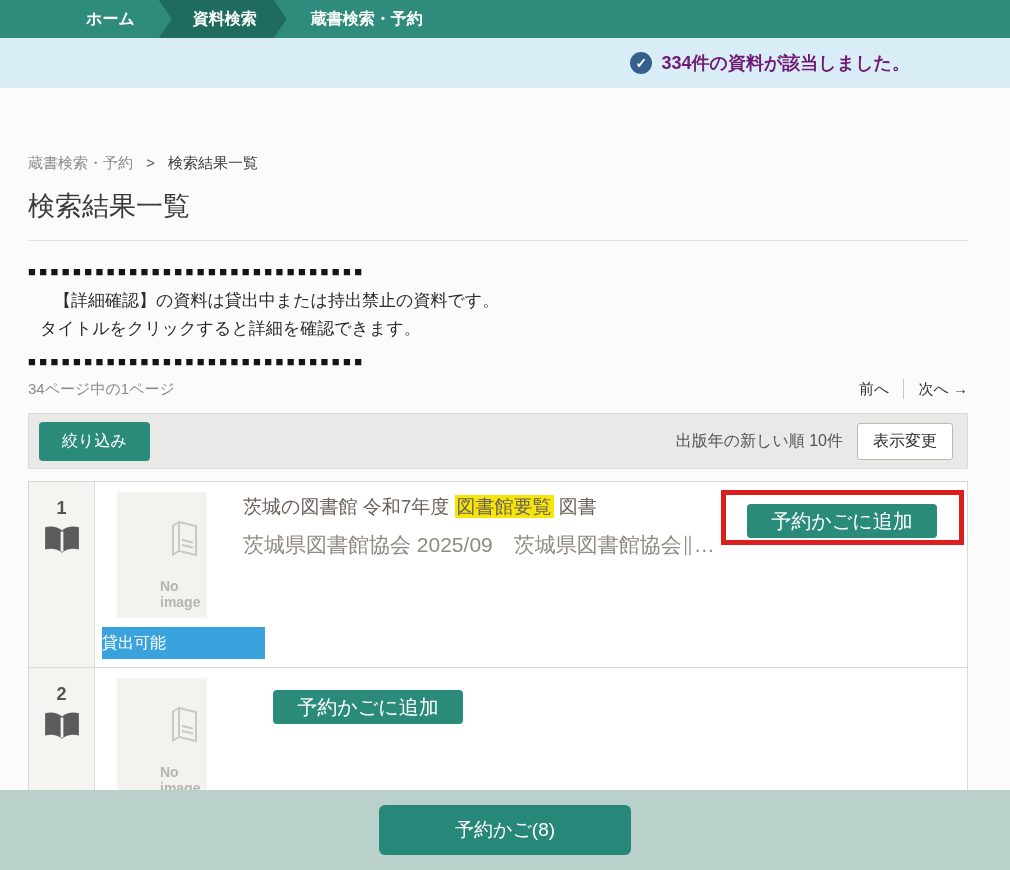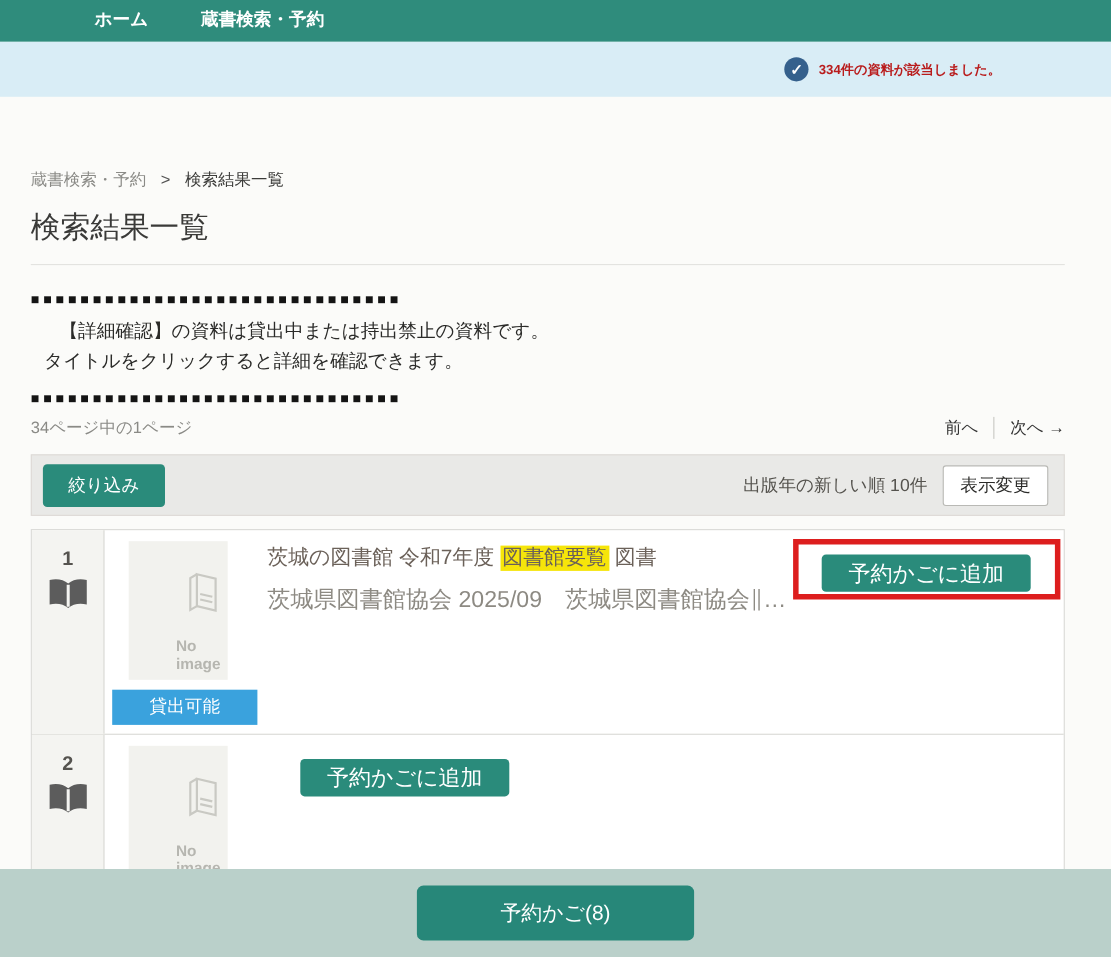--- a/index.html
+++ b/index.html
@@ -8,21 +8,21 @@
   .page { position:relative; width:1010px; height:870px; background:#fbfbf9; overflow:hidden; margin:0 auto; }
 
   
   .topnav { height:38px; background:#2f8c7c; display:flex; align-items:stretch; padding-left:62px; }
   .tab { color:#fff; font-size:16px; font-weight:bold; line-height:38px; padding:0 24px; cursor:pointer; white-space:nowrap; }
   .tab-active { background:#1f6b5d; padding:0 30px 0 34px; clip-path:polygon(0 0, calc(100% - 13px) 0, 100% 50%, calc(100% - 13px) 100%, 0 100%, 13px 50%); }
 
   
   .notifbar { height:50px; background:#d9edf6; display:flex; align-items:center; justify-content:flex-end; padding-right:100px; }
   .check-circle { width:22px; height:22px; border-radius:50%; background:#35608c; color:#fff; font-size:14px; font-weight:bold; display:flex; align-items:center; justify-content:center; margin-right:9px; }
-  .notif-text { color:#b91c1c; font-size:12px; font-weight:bold; }
+  .notif-text { color:#701a75; font-size:18px; font-weight:bold; }
 
   .content { width:940px; margin-left:28px; }
 
   .page-head { margin-top:66px; border-bottom:1px solid #e3e3e0; padding-bottom:16px; }
   .breadcrumb { font-size:15px; color:#8a8a86; }
   .bc-parent { color:#8a8a86; cursor:pointer; }
   .bc-sep { margin:0 9px; color:#555; }
   .bc-current { color:#3c3c3a; }
   .page-title { margin-top:15px; font-size:27px; font-weight:500; color:#3a3a38; }
 
@@ -48,40 +48,41 @@
   .results { margin-top:12px; background:#fff; border:1px solid #d9d9d5; }
   .row { display:flex; height:185px; overflow:visible; }
   .row + .row { border-top:1px solid #d9d9d5; }
   .numcol { width:66px; background:#f4f4f1; border-right:1px solid #d9d9d5; display:flex; flex-direction:column; align-items:center; padding-top:16px; }
   .num { font-size:18px; font-weight:bold; color:#55534f; }
   .open-book { margin-top:6px; }
   .thumbcol { width:148px; padding-top:10px; }
   .thumb { width:90px; height:126px; margin-left:22px; background:#f2f2ee; display:flex; flex-direction:column; align-items:center;padding-left:43px; }
   .thumb-icon { margin-top:26px; }
   .thumb-label { margin-top:12px; font-size:14px; font-weight:bold; color:#b6b6b0; }
-  .badge { width:132px; height:32px; margin:9px 0 16px 7px; background:#3aa2dd; color:#fff; font-size:16px; line-height:32px; text-align:center; }
+  .badge { width:163px; height:32px; margin:9px 0 16px 7px; background:#3aa2dd; color:#fff; font-size:16px; line-height:32px; }
   .infocol { flex:1; padding-top:12px; }
   .rtitle { font-size:19px; color:#6b6159; cursor:pointer; }
   .rtitle mark { background:#f6e50a; color:inherit; padding:1px 2px; }
   .meta { margin-top:11px; font-size:21px; color:#8d8a83; }
   .actioncol { width:250px; padding-top:22px; }
   .btnwrap { position:relative; width:190px; margin-left:30px; }
   .add-btn { width:190px; height:34px; background:#2a8b7b; color:#fff; border:none; border-radius:4px; font-size:20px; font-family:inherit; cursor:pointer; }
   .redbox { position:absolute; left:-26px; right:-27px; top:-14px; bottom:-7px; border:5px solid #dd1e1e; pointer-events:none; }
 
   .footerbar { position:absolute; left:0; right:0; bottom:0; height:80px; background:#bad0ca; display:flex; align-items:center; justify-content:center; z-index:5; }
   .basket-btn { width:252px; height:50px; background:#278779; color:#fff; border:none; border-radius:6px; font-size:19px; font-family:inherit; cursor:pointer; }
 </style>
 </head>
 <body>
 
 <div class="page">
 
   <nav class="topnav">
     <div class="tab">ホーム</div>
+    <div class="tab tab-active">資料検索</div>
     <div class="tab">蔵書検索・予約</div>
   </nav>
 
   <div class="notifbar">
     <span class="check-circle">✓</span>
     <span class="notif-text">334件の資料が該当しました。</span>
   </div>
 
   <div class="content">
 

